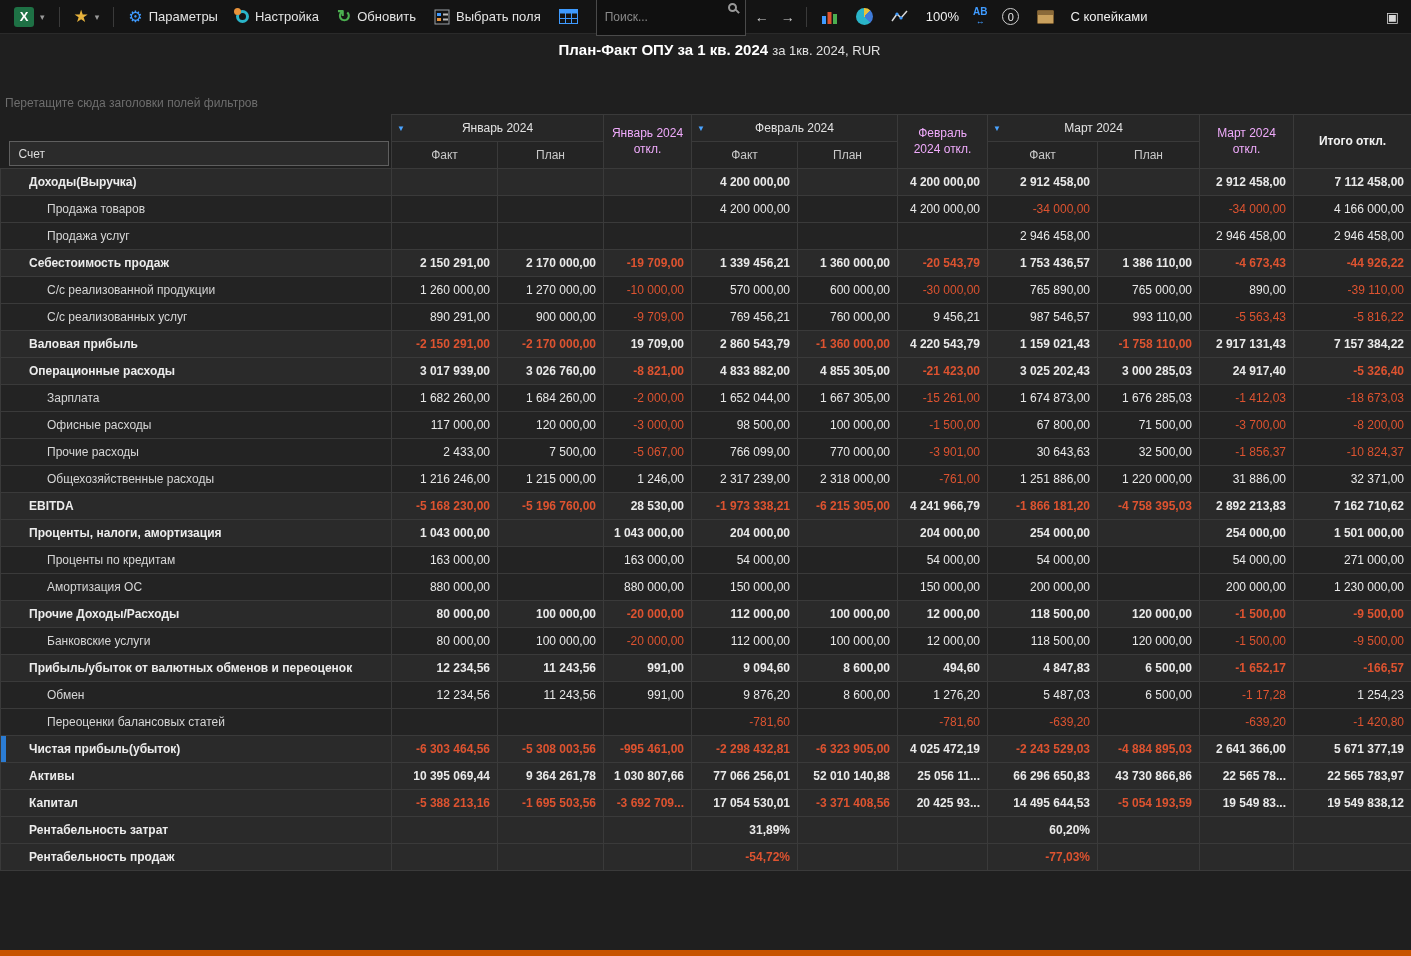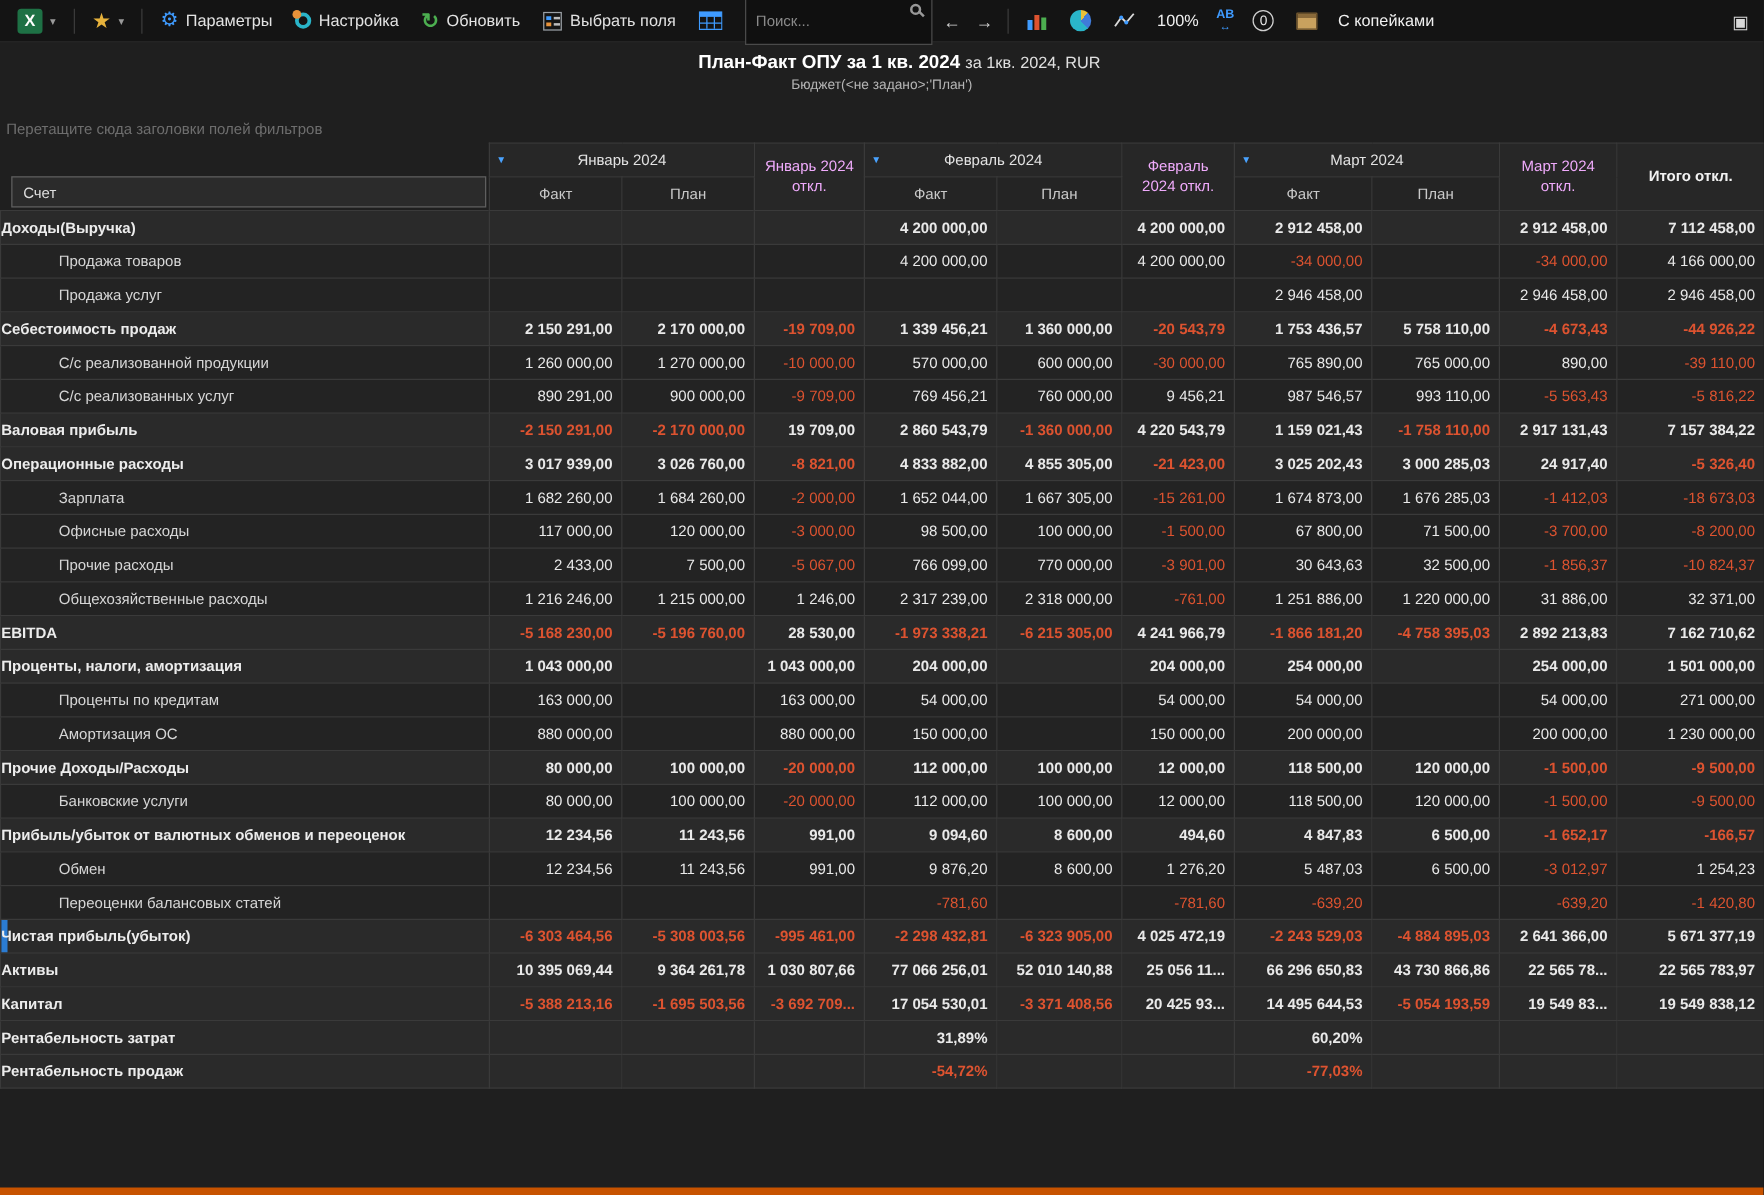--- a/index.html
+++ b/index.html
@@ -56,21 +56,21 @@
   th.group { background:#272727; color:#e2e2e2; font-weight:normal; text-align:center; position:relative; }
   th.group .arrow { position:absolute; left:5px; top:50%; transform:translateY(-50%); color:#4aa3ff; font-size:8px; }
   th.dev { background:#272727; color:#f0abfc; font-weight:normal; text-align:center; white-space:normal; line-height:1.3; }
   th.total { font-weight:bold; color:#f2f2f2;text-align:center; }
   th.sub { background:#242424; color:#c9c9c9; font-weight:normal; text-align:center; }
   td.num { text-align:right; color:#e9e9e9; }
   td.num.neg { color:#dd5330; }
   td.b { font-weight:bold; }
   tr.section td { background:#2a2a2a; }
   tr.detail td { background:#232323; }
-  td.rowlabel { text-align:left; color:#ececec; padding-left:0; }
+  td.rowlabel { text-align:left; color:#ececec; padding-left:28px; }
   tr.detail td.rowlabel { padding-left:46px; color:#d6d6d6; }
   tr.selected td.rowlabel { box-shadow:inset 5px 0 0 #2b7cd3; }
 
   .bottom-bar { position:absolute; left:0; right:0; bottom:0; height:6px; background:#c75300; }
 </style>
 </head>
 <body>
 
 <div class="app">
 
@@ -156,21 +156,20 @@
     <span class="kopecks">С копейками</span>
     <span class="spacer"></span>
     <span class="menu-ic">▣</span>
   </div>
 
   <div class="title-area">
     <div class="title-line">
       <span class="t-bold">План-Факт ОПУ за 1 кв. 2024</span>
       <span class="t-suffix">за 1кв. 2024, RUR</span>
     </div>
-    <div class="subtitle">Бюджет(&lt;не задано&gt;;'План')</div>
   </div>
 
   <div class="filter-hint">Перетащите сюда заголовки полей фильтров</div>
 
 
   <table class="pivot">
     <colgroup>
       <col style="width:391px">
         <col style="width:106px">
         <col style="width:106px">
@@ -258,21 +257,21 @@
         </tr>
         <tr class="section">
           <td class="rowlabel b">Себестоимость продаж</td>
           <td class="num b">2 150 291,00</td>
           <td class="num b">2 170 000,00</td>
           <td class="num b neg">-19 709,00</td>
           <td class="num b">1 339 456,21</td>
           <td class="num b">1 360 000,00</td>
           <td class="num b neg">-20 543,79</td>
           <td class="num b">1 753 436,57</td>
-          <td class="num b">5 758 110,00</td>
+          <td class="num b">1 386 110,00</td>
           <td class="num b neg">-4 673,43</td>
           <td class="num b neg">-44 926,22</td>
         </tr>
         <tr class="detail">
           <td class="rowlabel">С/с реализованной продукции</td>
           <td class="num">1 260 000,00</td>
           <td class="num">1 270 000,00</td>
           <td class="num neg">-10 000,00</td>
           <td class="num">570 000,00</td>
           <td class="num">600 000,00</td>
@@ -467,21 +466,21 @@
         <tr class="detail">
           <td class="rowlabel">Обмен</td>
           <td class="num">12 234,56</td>
           <td class="num">11 243,56</td>
           <td class="num">991,00</td>
           <td class="num">9 876,20</td>
           <td class="num">8 600,00</td>
           <td class="num">1 276,20</td>
           <td class="num">5 487,03</td>
           <td class="num">6 500,00</td>
-          <td class="num neg">-3 012,97</td>
+          <td class="num neg">-1 17,28</td>
           <td class="num">1 254,23</td>
         </tr>
         <tr class="detail">
           <td class="rowlabel">Переоценки балансовых статей</td>
           <td class="num"></td>
           <td class="num"></td>
           <td class="num"></td>
           <td class="num neg">-781,60</td>
           <td class="num"></td>
           <td class="num neg">-781,60</td>

